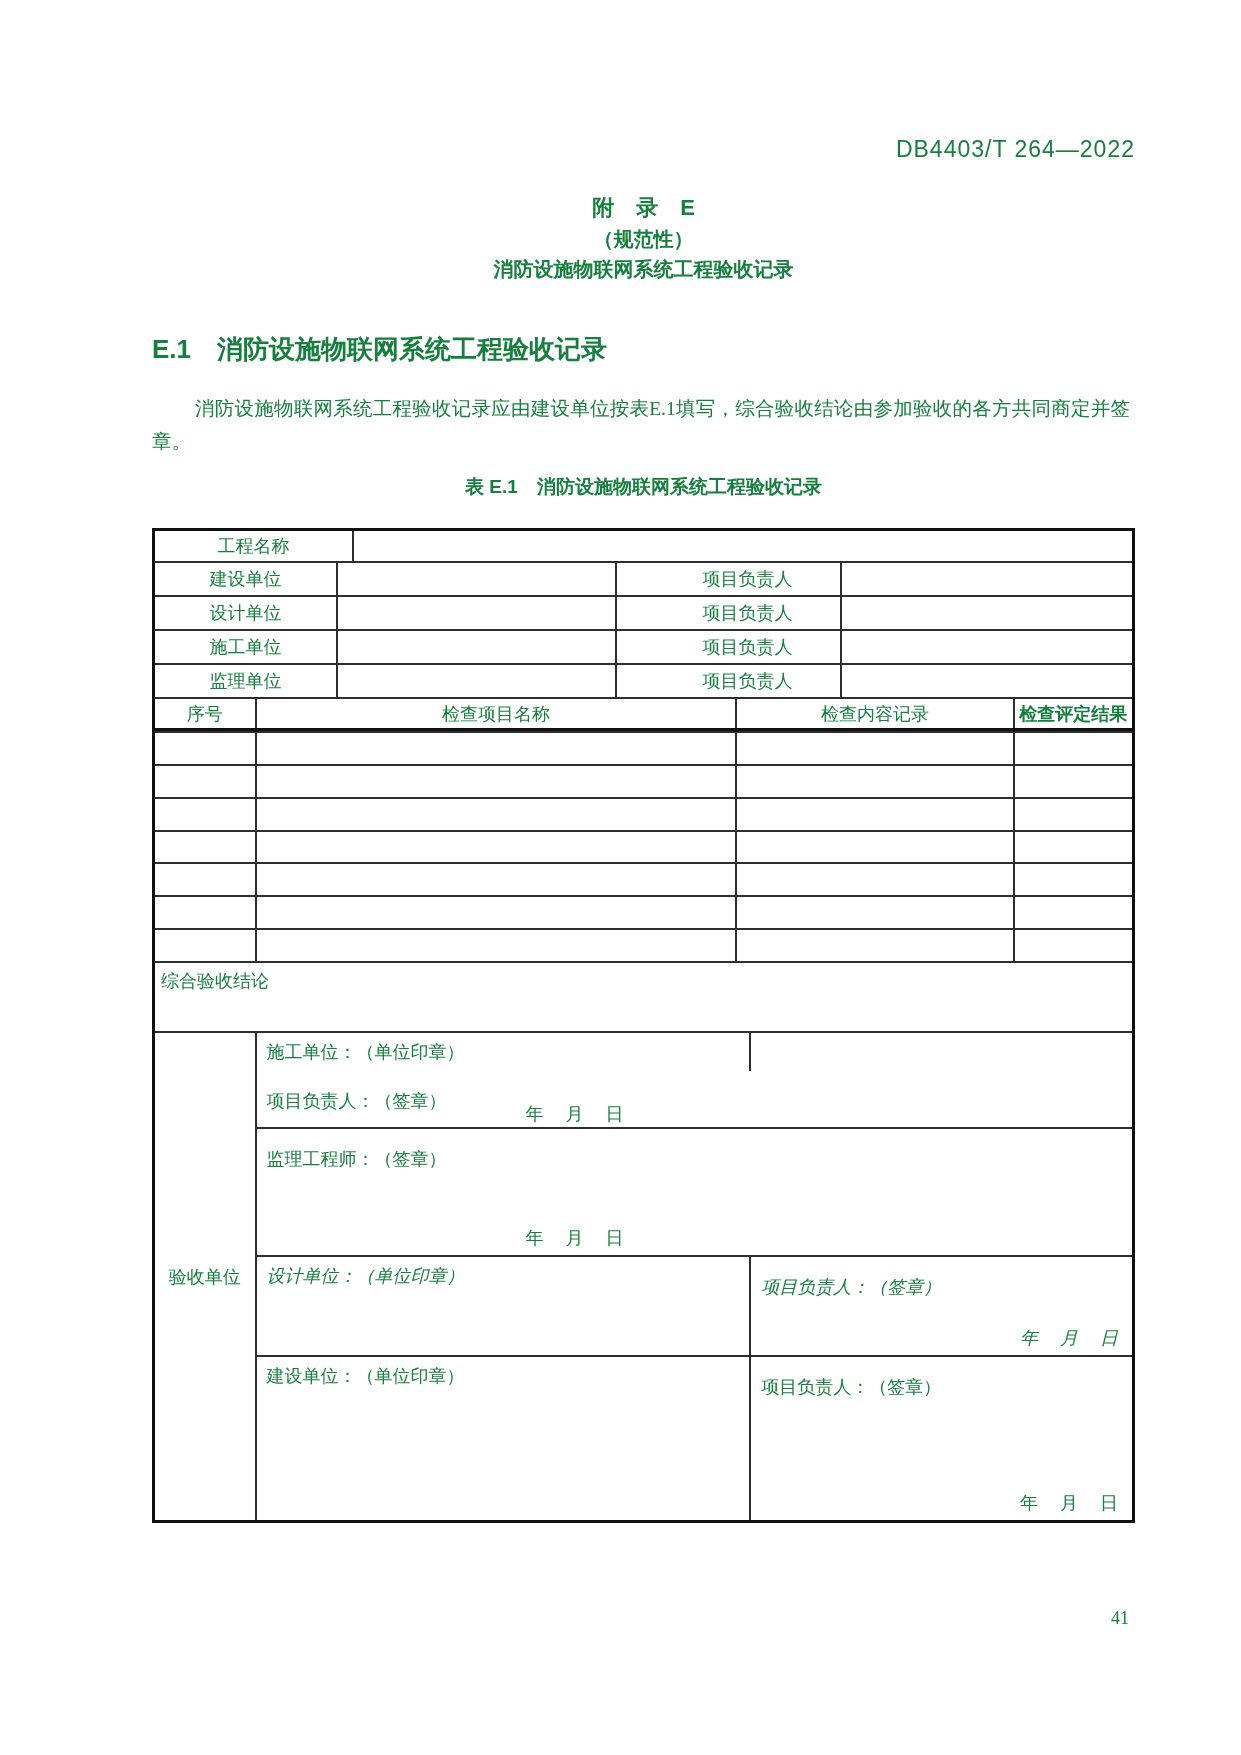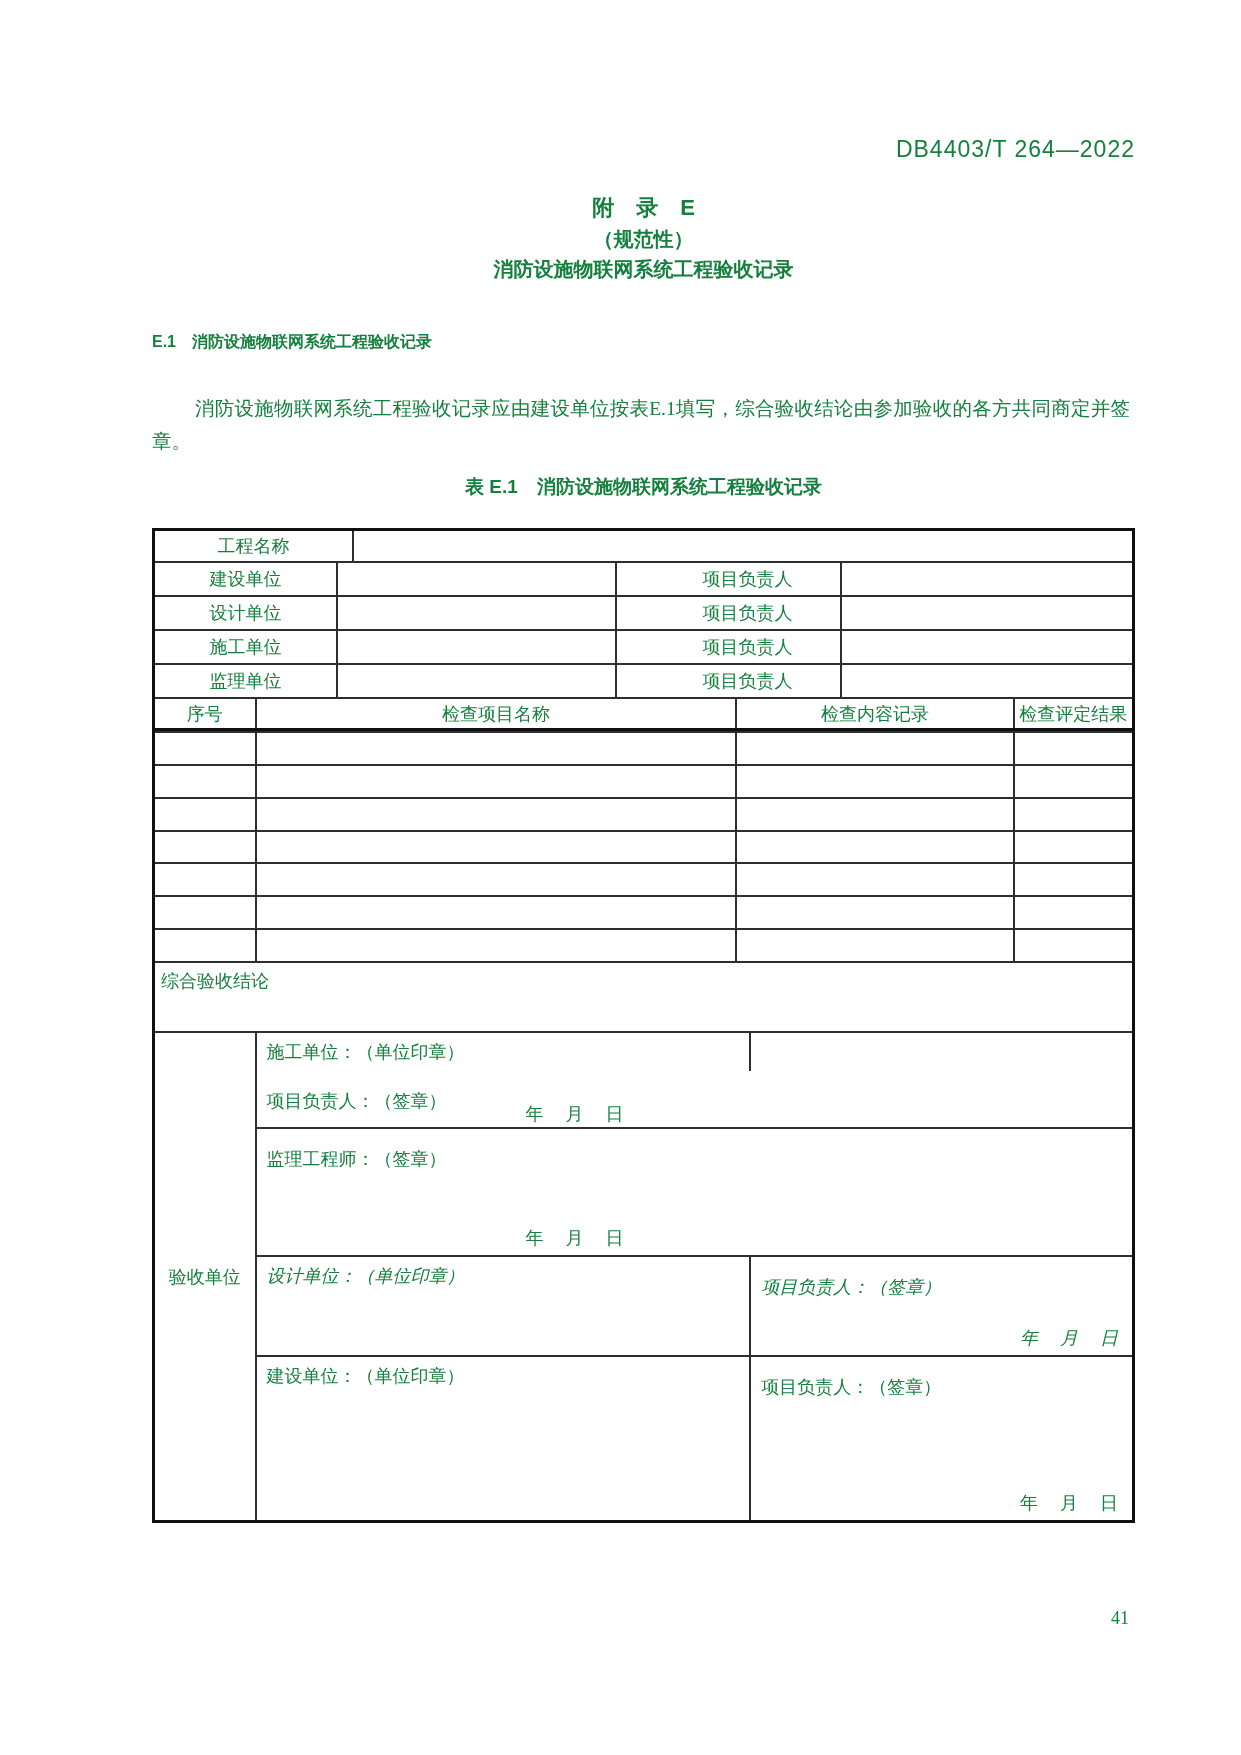--- a/index.html
+++ b/index.html
@@ -22,21 +22,21 @@
     position:absolute; left:130px; top:192px; width:983px;
     text-align:center; font-weight:bold;
     font-family:"Liberation Sans","DejaVu Sans",sans-serif;
   }
   .title-line1{font-size:22px; line-height:32px;}
   .title-line2{font-size:20px; line-height:30px;}
   .title-line3{font-size:20px; line-height:30px;}
 
   .section-heading{
     position:absolute; left:130px; top:332px;
-    font-size:16px; font-weight:bold;
+    font-size:26px; font-weight:bold;
     font-family:"Liberation Sans","DejaVu Sans",sans-serif;
   }
   .body-paragraph{
     position:absolute; left:130px; top:392px; width:978px;
     font-size:19.5px; line-height:33px; text-indent:2.2em;
     text-align:justify;
   }
   .table-caption{
     position:absolute; left:130px; top:474px; width:983px;
     text-align:center; font-size:19px; font-weight:bold;
@@ -52,21 +52,21 @@
     display:flex; flex-direction:column;
     font-size:18px;
   }
   .tbl *{box-sizing:border-box;}
   .row{display:flex; width:100%;}
   .cell{
     border-right:2px solid #2e2e2e;
     display:flex; align-items:center; justify-content:center;
     overflow:hidden;
   }
-  .cell:last-child{border-right:none;}
+  .cell:last-child{border-right:none;font-weight:bold;}
   .row + .row, .sec + .sec{border-top:2px solid #2e2e2e;}
 
   
   .sec-a .row{height:34px;gap:38px;}
   .sec-a .row.first{height:30px;}
   .ca-label{width:21.2%;}
   .ca-val1{width:27.9%;}
   .ca-resp{width:21.7%;}
   .ca-val2{width:29.2%;}
   .ca-valfull{width:78.8%;}

